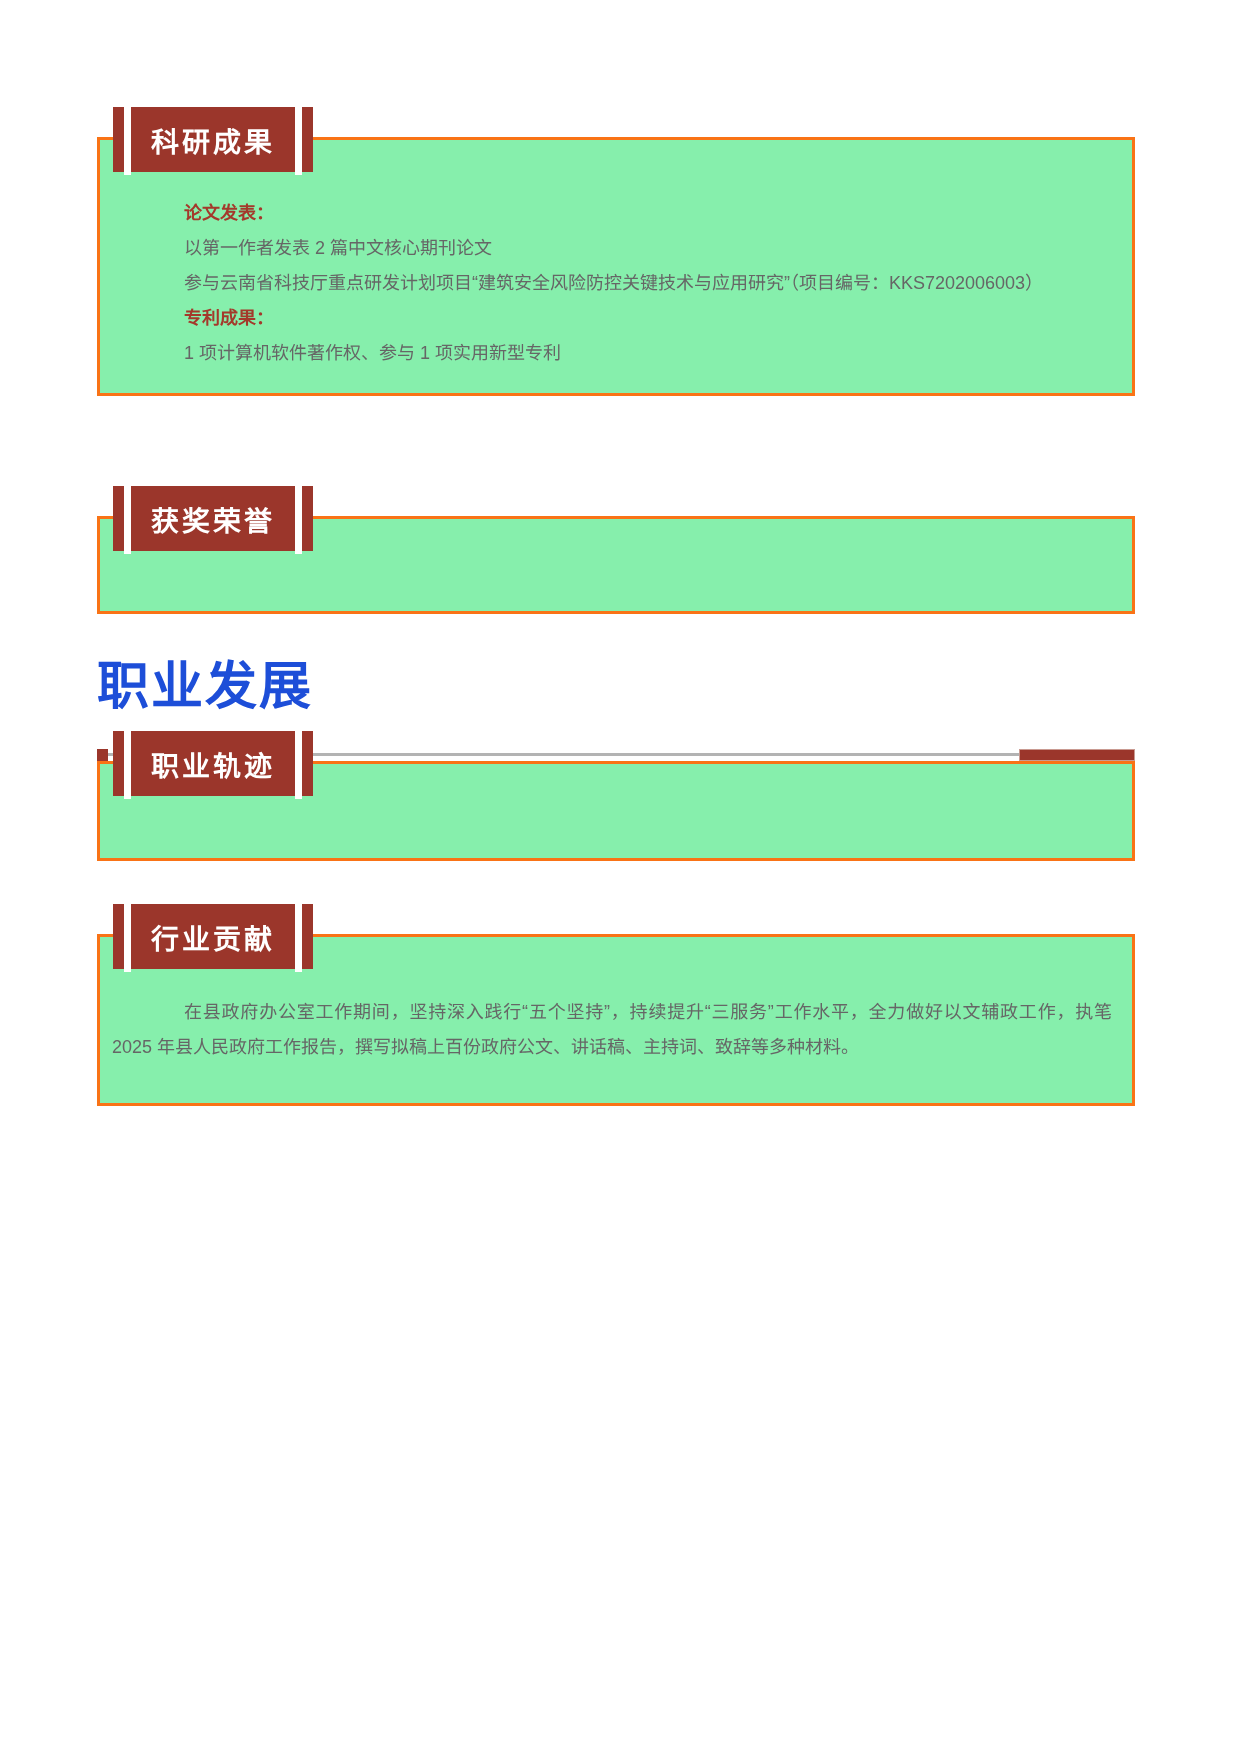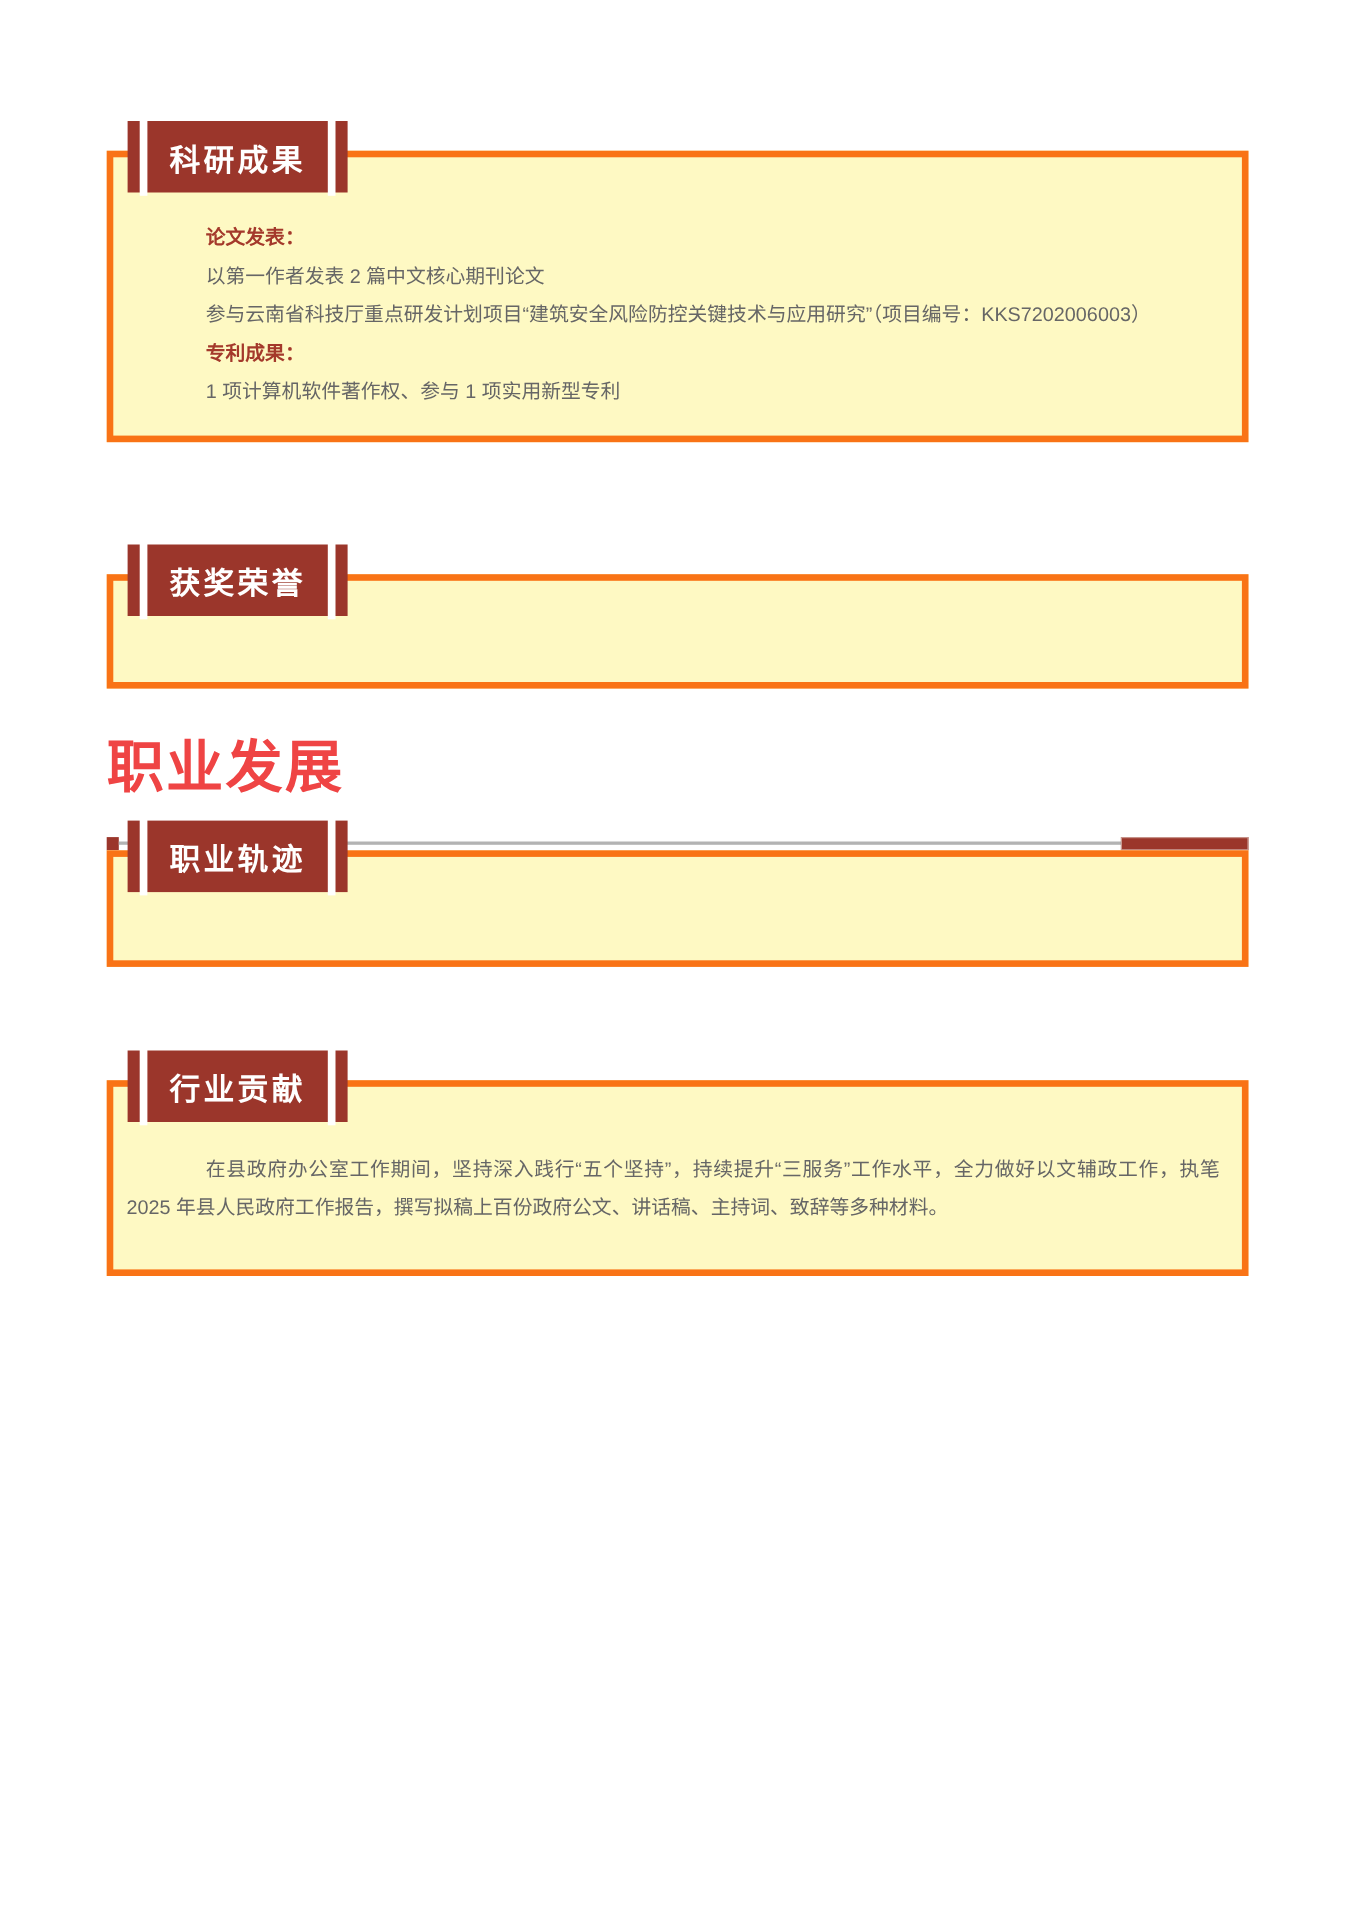--- a/index.html
+++ b/index.html
@@ -16,22 +16,22 @@
   }
   .page {
     position: relative;
     margin-left: 97px;
     width: 1038px;
   }
 
   
   .card {
     position: relative;
-    border: 6px solid #f97316;
-    background: #fef9c3;
+    border: 3px solid #f97316;
+    background: #86efac;
     box-sizing: border-box;
   }
   .card-body {
     font-size: 18px;
     line-height: 35px;
     color: #666666;
     text-align: justify;
   }
   .para, .subhead, .award {
     margin: 0;
@@ -66,30 +66,30 @@
     width: 7px;
     background: #ffffff;
   }
   .badge .notch.left  { left: 11px; }
   .badge .notch.right { right: 11px; }
 
   
   #card-research      { margin-top: 137px; padding: 56px 20px 22px 12px; }
   #card-awards        { margin-top: 120px; padding: 48px 20px 44px 12px; }
   #card-career        {  padding: 64px 20px 30px 12px; }
-  #card-contribution  { margin-top: 103px;  padding: 58px 20px 38px 12px; }
+  #card-contribution  { margin-top: 73px;  padding: 58px 20px 38px 12px; }
 
   
   .big-heading {
     margin: 42px 0 0 0;
     font-size: 52px;
     line-height: 60px;
     font-weight: 900;
     letter-spacing: 2px;
-    color: #ef4444;
+    color: #1d4ed8;
   }
 
   
   .divider {
     position: relative;
     margin-top: 33px;
     height: 12px;
   }
   .divider .sq-left {
     position: absolute;

